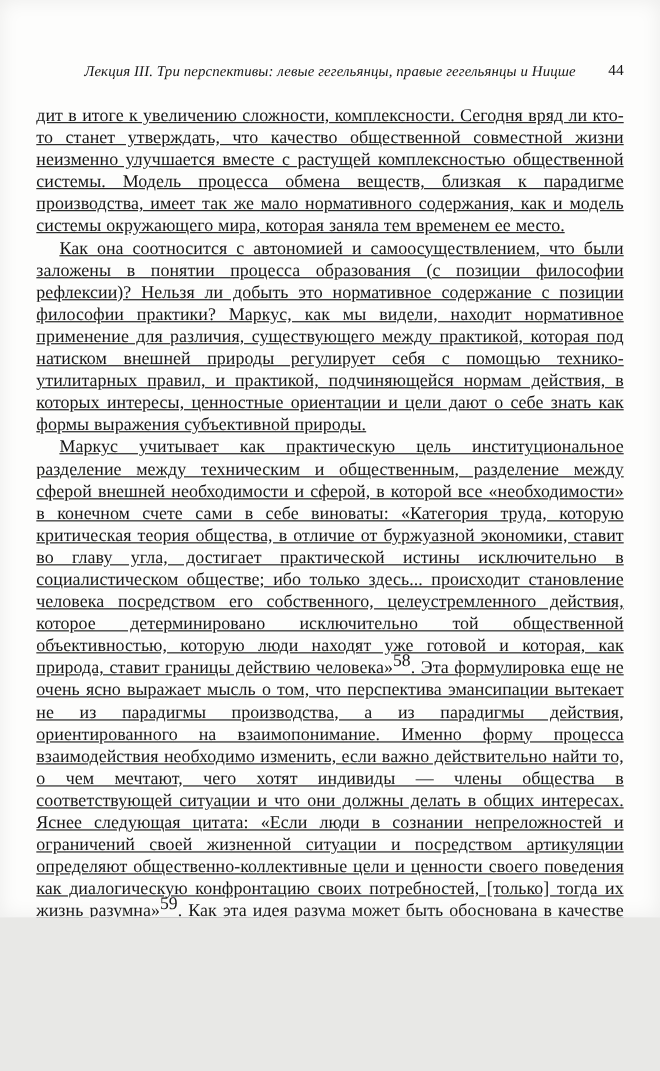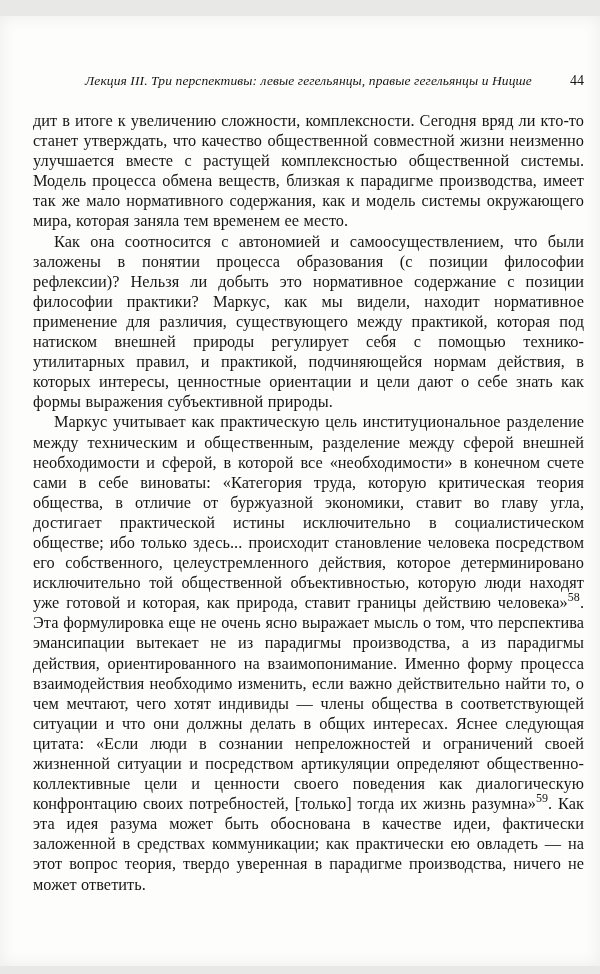--- a/index.html
+++ b/index.html
@@ -3,25 +3,25 @@
   <meta charset="utf-8">
   <style>
     html, body {
       margin: 0;
       padding: 0;
       background: #e8e8e6;
     }
     .scan-page {
       position: relative;
       width: 600px;
-      height: 950px;
-      margin: 16px auto;
+      height: 834px;
+      margin: 0 auto;
       background: #fdfdfc;
       box-sizing: border-box;
-      padding: 56px 16px 0 33px;
+      padding: 56px 33px 0 33px;
       box-shadow: inset 0 0 18px rgba(0,0,0,0.07);
       font-family: "Liberation Serif", "DejaVu Serif", serif;
       color: #161616;
       overflow: hidden;
     }
     .running-head {
       position: relative;
       height: 18px;
       margin-bottom: 21px;
       font-size: 13.5px;
@@ -41,30 +41,31 @@
       top: 0;
       font-style: normal;
       font-size: 14px;
     }
     .page-body {
       font-size: 16.3px;
       line-height: 20.1px;
       text-align: justify;
       letter-spacing: 0.05px;
       word-spacing: 0.3px;
+      text-decoration: underline;
     }
     .page-body p {
       margin: 0;
       padding: 0;
     }
     .page-body p.indented {
       text-indent: 21px;
     }
     sup.fn-ref {
-      font-size: 12px;
+      font-size: 16px;
       line-height: 0;
       position: relative;
       top: -1px;
       vertical-align: super;
     }
   </style>
 </head>
 <body>
 
 <div class="scan-page">

